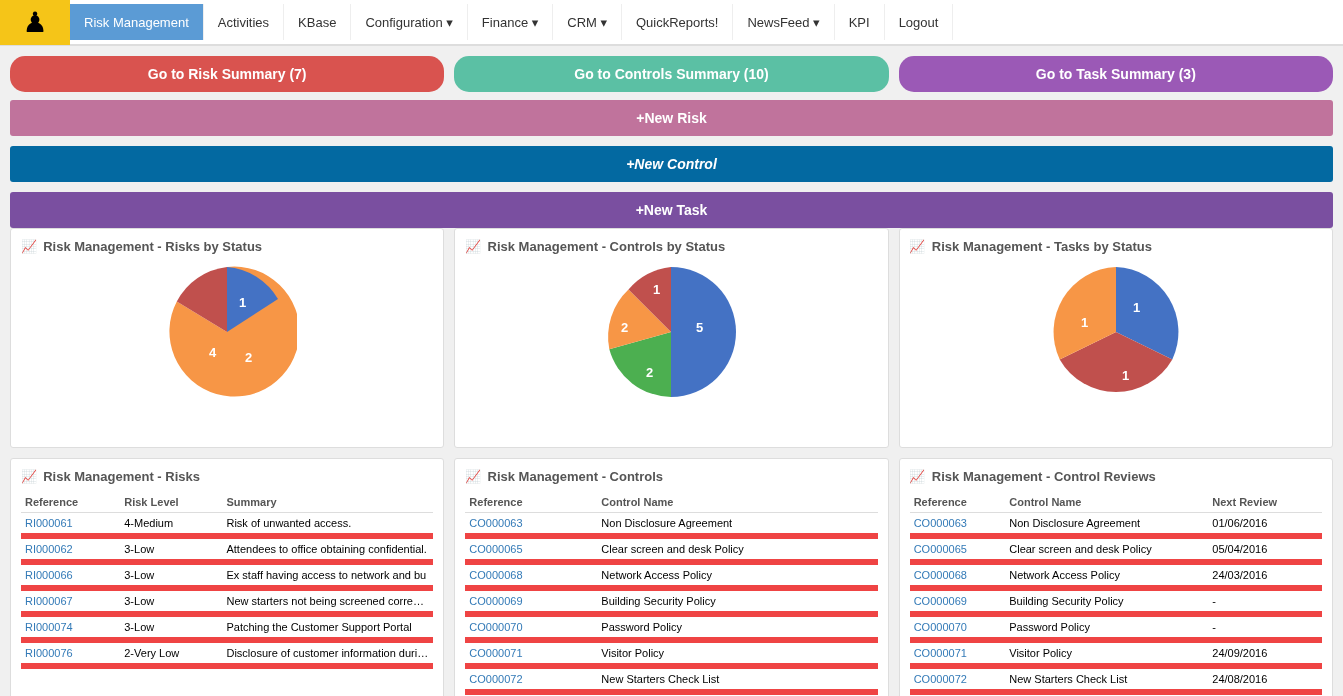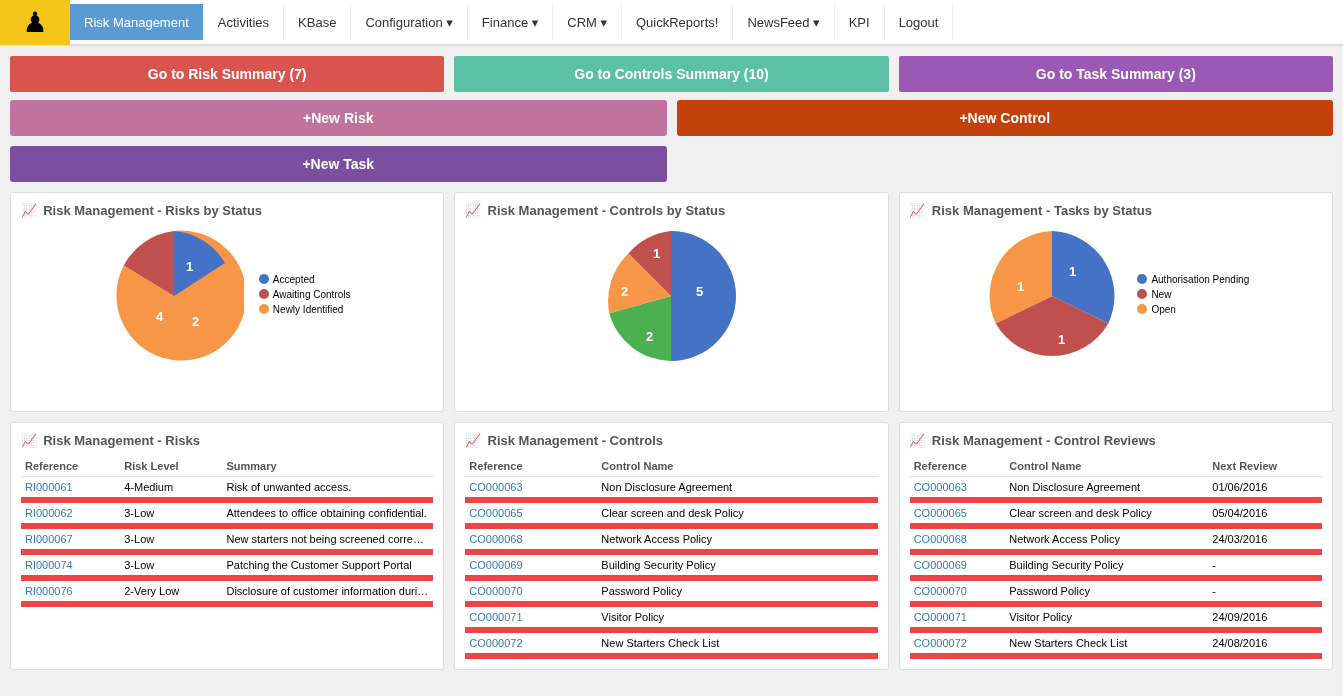--- a/index.html
+++ b/index.html
@@ -24,35 +24,35 @@
 
     
     .main { padding: 10px; }
 
     
     .btn-row {
       display: grid; grid-template-columns: 1fr 1fr 1fr; gap: 10px; margin-bottom: 8px;
     }
     .btn-summary {
       padding: 10px; text-align: center; font-size: 14px; font-weight: bold;
-      border: none; cursor: pointer; border-radius: 2px; color: #fff;
+      border: none; cursor: pointer; border-radius: 15px; color: #fff;
     }
     .btn-pink { background: #d9534f; }
     .btn-teal { background: #5bc0a4; }
     .btn-purple { background: #9b59b6; }
 
     .btn-row2 {
-      display: grid; grid-template-columns: 1fr 1fr; gap: 10px; margin-bottom: 10px;
+      display: grid; grid-template-columns: 1fr; gap: 10px; 
     }
     .btn-new {
       padding: 10px; text-align: center; font-size: 14px; font-weight: bold;
       border: none; cursor: pointer; border-radius: 3px; color: #fff;
     }
     .btn-new-pink { background: #c0739c; }
-    .btn-new-teal { background: #c2410c; }
+    .btn-new-teal { background: #0369a1; font-style: italic; }
     .btn-new-purple { background: #7a4fa0; }
 
     
     .charts-row {
       display: grid; grid-template-columns: 1fr 1fr 1fr; gap: 10px; margin-bottom: 10px;
     }
     .chart-card {
       background: #fff; border: 1px solid #ddd; border-radius: 3px; padding: 10px;
       min-height: 220px;
     }
@@ -131,34 +131,20 @@
 
           <path d="M70,70 L70,5 A65,65 0 1,1 19.8,39.5 Z" fill="#f79646"></path>
 
           <path d="M70,70 L19.8,39.5 A65,65 0 0,1 70,5 Z" fill="#c0504d"></path>
 
           <path d="M70,70 L70,5 A65,65 0 0,1 121,37 Z" fill="#4472c4"></path>
           <text x="52" y="95" fill="white" font-size="13" font-weight="bold">4</text>
           <text x="88" y="100" fill="white" font-size="13" font-weight="bold">2</text>
           <text x="82" y="45" fill="white" font-size="13" font-weight="bold">1</text>
         </svg>
-        <div class="legend">
-          <div class="legend-item">
-            <div class="legend-dot" style="background:#4472c4"></div>
-            <span>Accepted</span>
-          </div>
-          <div class="legend-item">
-            <div class="legend-dot" style="background:#c0504d"></div>
-            <span>Awaiting Controls</span>
-          </div>
-          <div class="legend-item">
-            <div class="legend-dot" style="background:#f79646"></div>
-            <span>Newly Identified</span>
-          </div>
-        </div>
       </div>
     </div>
 
     <div class="chart-card">
       <div class="chart-title">
         <span>📈</span>
         <span>Risk Management - Controls by Status</span>
       </div>
       <div class="chart-area">
         <svg width="140" height="140" viewBox="0 0 140 140">
@@ -188,34 +174,20 @@
 
           <path d="M70,70 L70,5 A65,65 0 0,1 126.3,97.5 Z" fill="#4472c4"></path>
 
           <path d="M70,70 L126.3,97.5 A65,65 0 0,1 13.7,97.5 Z" fill="#c0504d"></path>
 
           <path d="M70,70 L13.7,97.5 A65,65 0 0,1 70,5 Z" fill="#f79646"></path>
           <text x="87" y="50" fill="white" font-size="13" font-weight="bold">1</text>
           <text x="76" y="118" fill="white" font-size="13" font-weight="bold">1</text>
           <text x="35" y="65" fill="white" font-size="13" font-weight="bold">1</text>
         </svg>
-        <div class="legend">
-          <div class="legend-item">
-            <div class="legend-dot" style="background:#4472c4"></div>
-            <span>Authorisation Pending</span>
-          </div>
-          <div class="legend-item">
-            <div class="legend-dot" style="background:#c0504d"></div>
-            <span>New</span>
-          </div>
-          <div class="legend-item">
-            <div class="legend-dot" style="background:#f79646"></div>
-            <span>Open</span>
-          </div>
-        </div>
       </div>
     </div>
 
   </div>
 
   <div class="tables-row">
 
     <div class="table-card">
       <div class="chart-title">
         <span>📈</span>
@@ -234,20 +206,25 @@
       <td><a class="link-blue">RI000061</a></td>
       <td>4-Medium</td>
       <td style="max-width:130px;overflow:hidden;text-overflow:ellipsis;white-space:nowrap">Risk of unwanted access.</td>
     </tr>
             <tr>
       <td><a class="link-blue">RI000062</a></td>
       <td>3-Low</td>
       <td style="max-width:130px;overflow:hidden;text-overflow:ellipsis;white-space:nowrap">Attendees to office obtaining confidential.</td>
     </tr>
             <tr>
+      <td><a class="link-blue">RI000066</a></td>
+      <td>3-Low</td>
+      <td style="max-width:130px;overflow:hidden;text-overflow:ellipsis;white-space:nowrap">Ex staff having access to network and bu</td>
+    </tr>
+            <tr>
       <td><a class="link-blue">RI000067</a></td>
       <td>3-Low</td>
       <td style="max-width:130px;overflow:hidden;text-overflow:ellipsis;white-space:nowrap">New starters not being screened correctly</td>
     </tr>
             <tr>
       <td><a class="link-blue">RI000074</a></td>
       <td>3-Low</td>
       <td style="max-width:130px;overflow:hidden;text-overflow:ellipsis;white-space:nowrap">Patching the Customer Support Portal</td>
     </tr>
             <tr>

